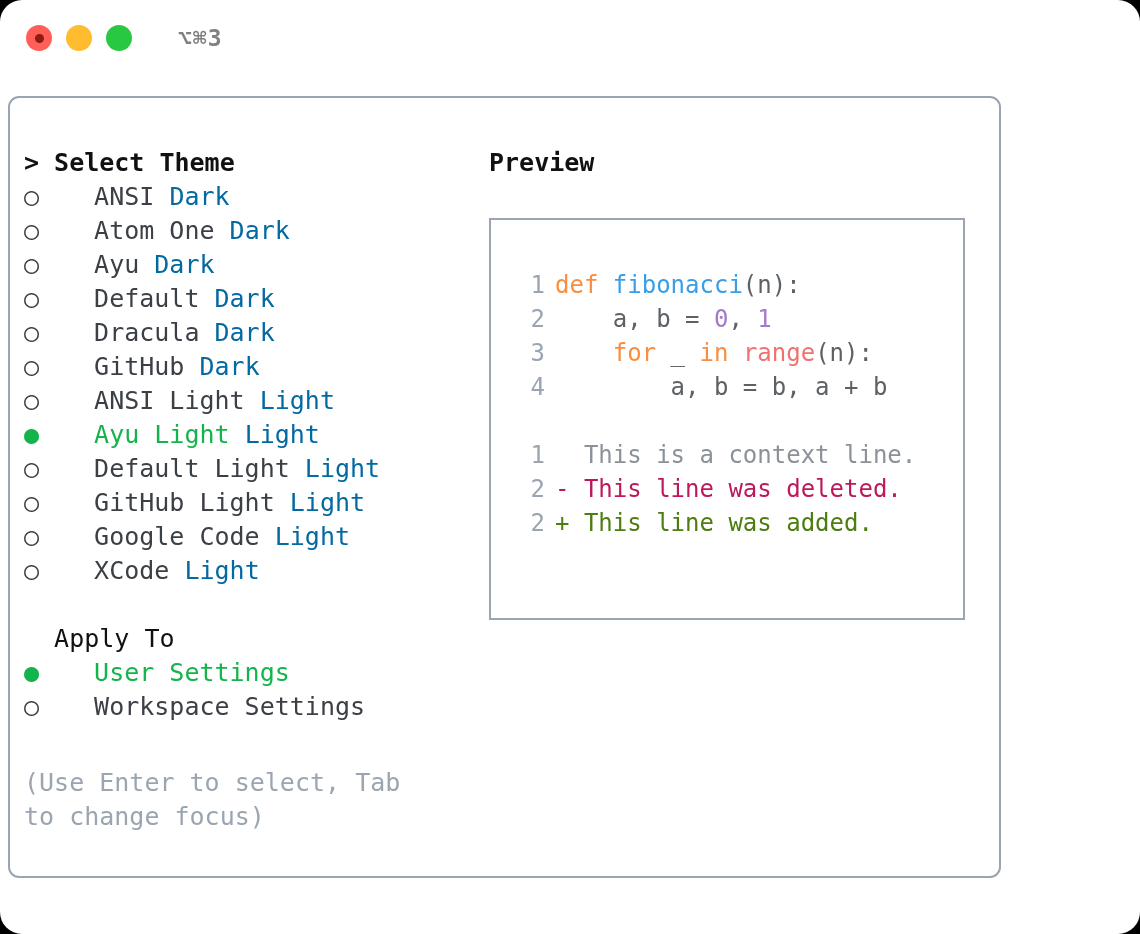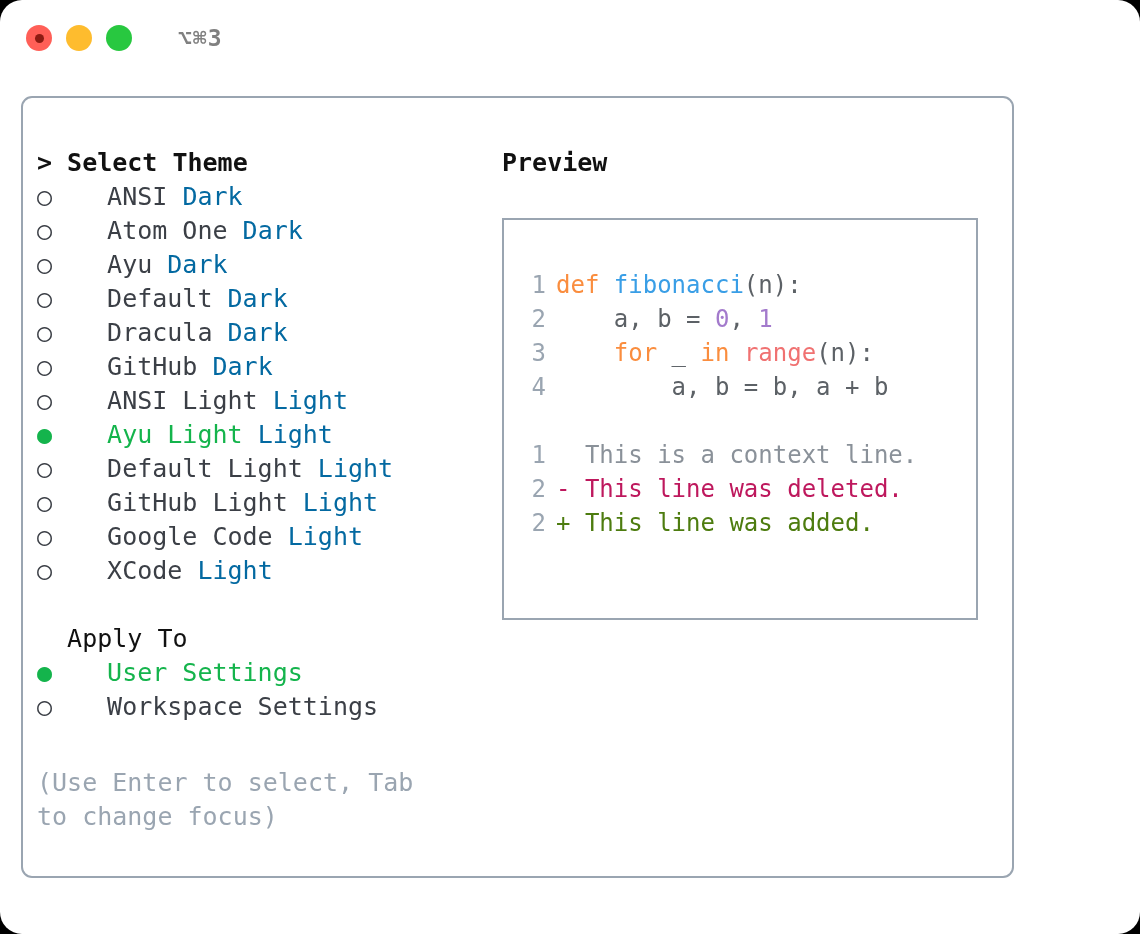--- a/index.html
+++ b/index.html
@@ -54,21 +54,21 @@
     margin-left: 46px;
     font-size: 23px;
     font-weight: bold;
     color: #808080;
     letter-spacing: 1px;
   }
 
   
   .panel {
     position: absolute;
-    left: 21px;
+    left: 8px;
     top: 96px;
     width: 993px;
     height: 782px;
     border: 2px solid #9aa5b1;
     border-radius: 11px;
     box-sizing: border-box;
     background: #ffffff;
   }
 
   .columns {
@@ -141,21 +141,21 @@
     border: 2px solid #9aa5b1;
     box-sizing: border-box;
     background: #ffffff;
     padding: 48px 0 0 0;
   }
 
   .code-line {
     font-size: 24px;
     line-height: 34px;
     white-space: pre;
-    padding-left: 20px;
+    padding-left: 32px;
     color: #5c6166;
   }
   .ln {
     color: #9aa5b1;
     display: inline-block;
     width: 22px;
     text-align: right;
     margin-right: 10px;
   }
   .kw    { color: #fa8d3e; }

